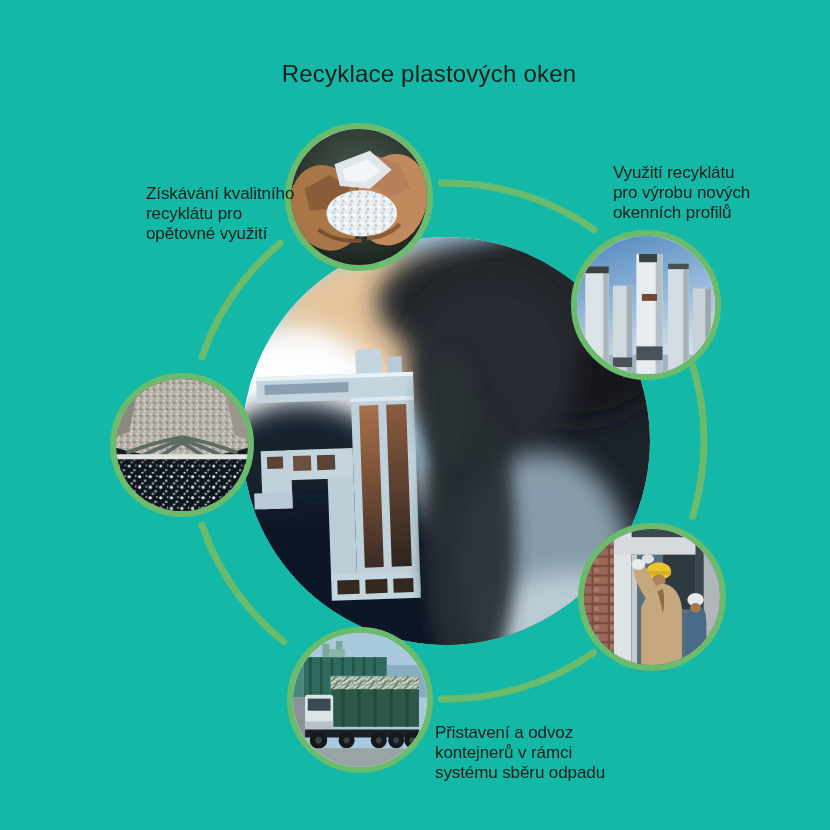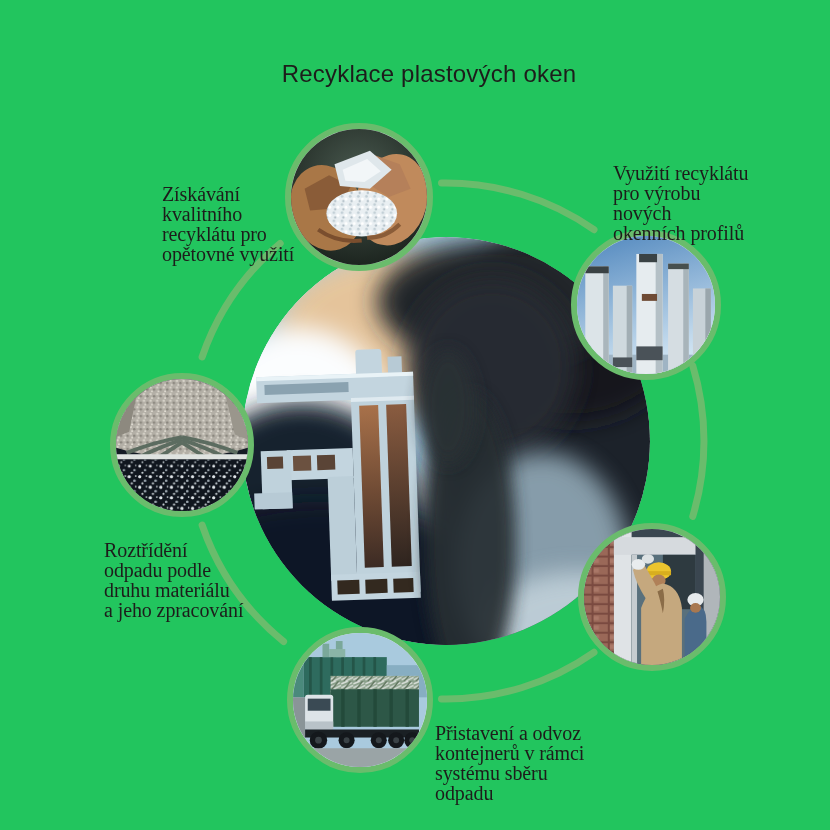--- a/index.html
+++ b/index.html
@@ -1,17 +1,17 @@
 <!DOCTYPE html>
 <html><head>
 <meta charset="utf-8">
 <style>
   html,body{margin:0;padding:0;background:#ffffff;}
   #stage{
-    position:relative;width:830px;height:830px;background:#22c55e;overflow:hidden;
+    position:relative;width:830px;height:830px;background:#14b8a6;overflow:hidden;
     font-family:"Liberation Sans","DejaVu Sans",sans-serif;color:#1d1d1b;
   }
   .abs{position:absolute;}
   #title{
     left:0;top:60px;width:830px;text-align:center;
     font-size:24px;letter-spacing:.2px;color:#1d1d1b;transform:translateX(14px);
   }
   #cycle-arcs{left:0;top:0;width:830px;height:830px;z-index:1;}
   #center-circle{
     left:242px;top:237px;width:408px;height:408px;border-radius:50%;
@@ -21,24 +21,24 @@
     border-radius:50%;overflow:hidden;z-index:3;
     border:6px solid #6abc6c;box-sizing:border-box;background:#dde5e9;
   }
   .step-circle svg{display:block;width:100%;height:100%;}
   #circle-granulate{left:285px;top:123px;width:148px;height:148px;}
   #circle-profiles{left:571px;top:230px;width:150px;height:150px;}
   #circle-sorting{left:110px;top:373px;width:144px;height:144px;}
   #circle-dismantling{left:578px;top:523px;width:148px;height:148px;}
   #circle-transport{left:287px;top:627px;width:146px;height:146px;}
   .step-label{
-    z-index:4;font-size:20px;line-height:20px;white-space:pre-line;
-    letter-spacing:-.1px;color:#1d1d1b;font-family:Liberation Serif, serif;
-  }
-  #label-granulate{left:146px;top:184px;width:150px;margin-left:16px;}
+    z-index:4;font-size:17px;line-height:20px;white-space:pre-line;
+    letter-spacing:-.1px;color:#1d1d1b;
+  }
+  #label-granulate{left:146px;top:184px;width:150px;}
   #label-profiles{left:613px;top:163px;width:150px;}
   #label-sorting{left:104px;top:540px;width:150px;}
   #label-dismantling{left:612px;top:680px;width:170px;}
   #label-transport{left:435px;top:723px;width:175px;}
 </style>
 </head>
 <body>
 
 <div id="stage">
 
@@ -300,21 +300,17 @@
       <rect x="0" y="48" width="9" height="38" fill="#8a9498"></rect>
     </svg>
   </div>
 
   <div id="label-granulate" class="abs step-label">Získávání kvalitního
 recyklátu pro
 opětovné využití</div>
   <div id="label-profiles" class="abs step-label">Využití recyklátu
 pro výrobu nových
 okenních profilů</div>
-  <div id="label-sorting" class="abs step-label">Roztřídění
-odpadu podle
-druhu materiálu
-a jeho zpracování</div>
   <div id="label-transport" class="abs step-label">Přistavení a odvoz
 kontejnerů v rámci
 systému sběru odpadu</div>
 
 </div>
 
 </body></html>

